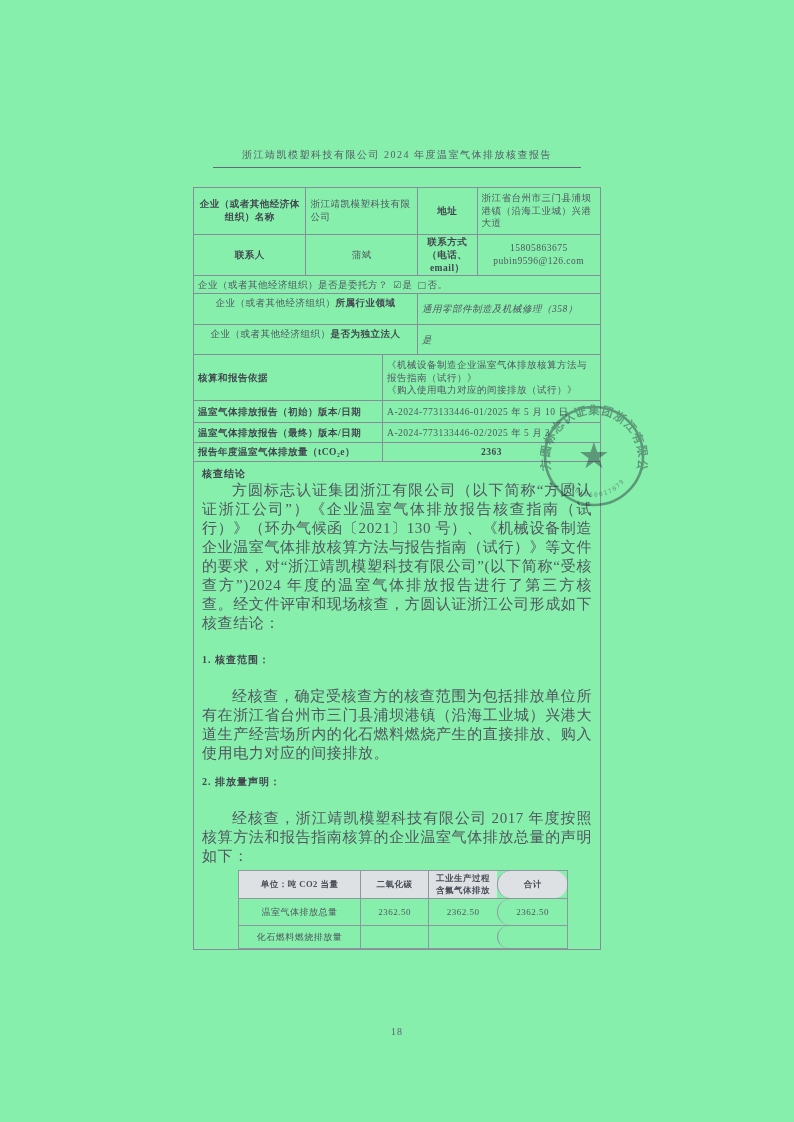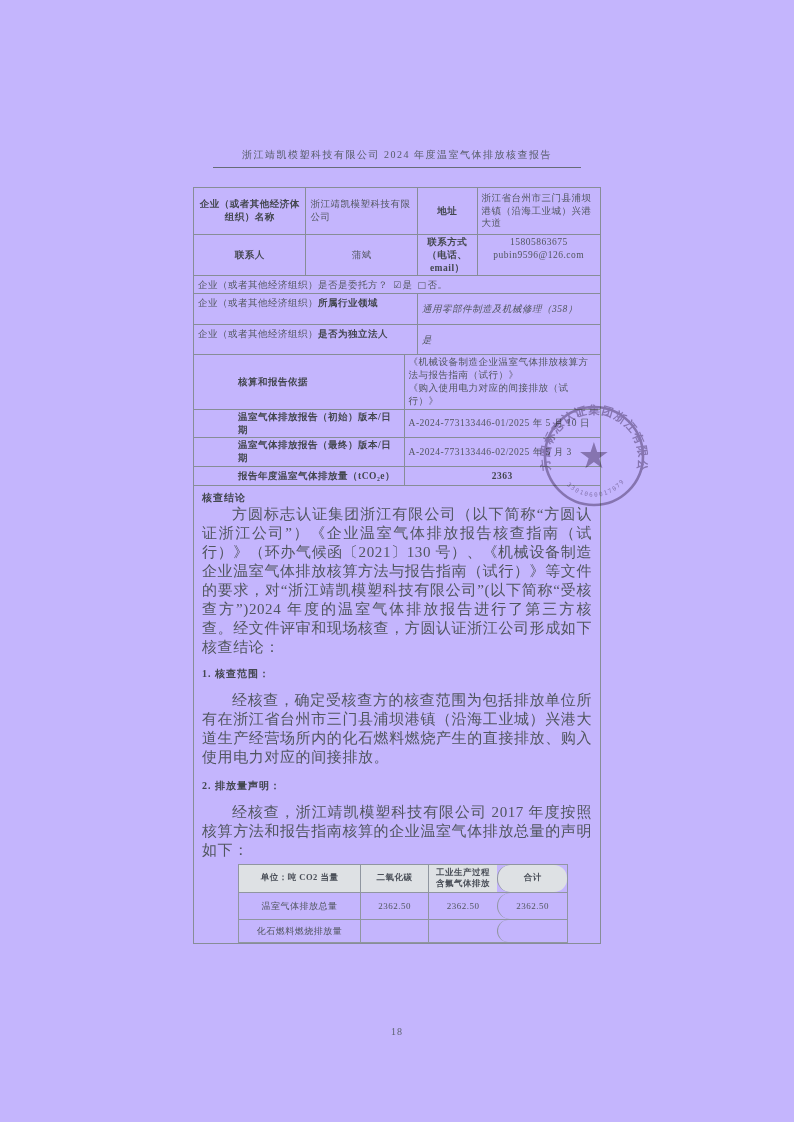--- a/index.html
+++ b/index.html
@@ -1,43 +1,43 @@
 <!DOCTYPE html>
 <html><head>
 <meta charset="utf-8">
 <style>
   * { margin:0; padding:0; box-sizing:border-box; }
   body { background:#fbfcfe; font-family:"Liberation Serif","DejaVu Serif",serif; }
-  .page { position:relative; width:794px; height:1122px; background:#c4b5fd; overflow:hidden; color:#50555e; }
+  .page { position:relative; width:794px; height:1122px; background:#86efac; overflow:hidden; color:#50555e; }
 
   .doc-title { position:absolute; top:148px; left:0; width:100%; text-align:center;
                font-size:10px; letter-spacing:1.5px; color:#565c68; }
   .title-rule { position:absolute; top:167px; left:213px; width:368px; border-top:1.5px solid #666c77; }
 
   .info-table { position:absolute; left:193px; top:187px; width:408px;
                 border:1px solid #878d97; font-size:9.5px; color:#51565f; }
   .trow { display:flex; border-top:1px solid #878d97; }
   .trow:first-child { border-top:none; }
   .tcell { border-left:1px solid #878d97; display:flex; align-items:center; padding:1px 4px;
            line-height:1.35; letter-spacing:0.5px; }
   .tcell:first-child { border-left:none; }
   .c-center { justify-content:center; text-align:center; }
   .c-left { justify-content:flex-start; text-align:left; }
   .bold { font-weight:bold; color:#43474f; }
   .w1 { width:112px; } .w2 { width:112px; } .w3 { width:60px; } .w4 { width:124px; }
-  .wlabel-wide { width:224px; } .wval-wide { width:184px;font-style:italic; }
-  .wlabel-mid { width:189px;margin-left:40px; } .wval-mid { width:219px; }
+  .wlabel-wide { width:224px;text-align:center; } .wval-wide { width:184px;font-style:italic; }
+  .wlabel-mid { width:189px; } .wval-mid { width:219px; }
   .full { width:100%; }
   .checkbox-glyph { font-family:"DejaVu Sans",sans-serif; font-size:9px; margin:0 1px 0 5px; }
 
   .conclusion-cell { width:100%; padding:5px 8px 0 8px; display:block; }
   .concl-heading { font-weight:bold; font-size:10px; color:#43474f; letter-spacing:1px; line-height:14px; }
   .concl-para { font-size:15px; line-height:19px; text-indent:2em; letter-spacing:0.6px; text-align:justify; }
   .sec-heading { font-weight:bold; font-size:10px; color:#43474f; letter-spacing:1px; line-height:14px; }
-  .mt10 { margin-top:10px; } .mt12 { margin-top:12px; }
+  .mt10 { margin-top:20px; } .mt12 { margin-top:12px; }
 
   .emission-table { margin:4px 0 0 36px; width:330px; border:1px solid #9096a0; font-size:9px; }
   .erow { display:flex; border-top:1px solid #9096a0; }
   .erow:first-child { border-top:none; }
   .ecell { border-left:1px solid #9096a0; display:flex; align-items:center; justify-content:center;
            text-align:center; padding:1px 3px; line-height:1.4; letter-spacing:0.5px; }
   .ecell:first-child { border-left:none; }
   .e1 { width:122px;text-align:center; } .e2 { width:68px; } .e3 { width:70px; } .e4 { width:70px;border-radius:13px; }
   .ehead { background:#dee1e4; font-weight:bold; font-size:8.5px; color:#4a4f58; min-height:27px; }
   .edata1 { min-height:26px; } .edata2 { min-height:22px; }
@@ -62,21 +62,21 @@
       <div class="tcell c-center bold w1">企业（或者其他经济体组织）名称</div>
       <div class="tcell c-left w2">浙江靖凯模塑科技有限公司</div>
       <div class="tcell c-center bold w3">地址</div>
       <div class="tcell c-left w4">浙江省台州市三门县浦坝港镇（沿海工业城）兴港大道</div>
     </div>
 
     <div class="trow" style="min-height:35px;">
       <div class="tcell c-center bold w1">联系人</div>
       <div class="tcell c-center w2">蒲斌</div>
       <div class="tcell c-center bold w3">联系方式（电话、email）</div>
-      <div class="tcell c-center w4" style="flex-direction:column; justify-content:flex-start;">
+      <div class="tcell c-center w4" style="flex-direction:column; justify-content:center;">
         <span>15805863675</span>
         <span>pubin9596@126.com</span>
       </div>
     </div>
 
     <div class="trow" style="min-height:18px;">
       <div class="tcell c-left full">
         <span>企业（或者其他经济组织）是否是委托方？</span>
         <span class="checkbox-glyph">☑</span>
         <span>是</span>

